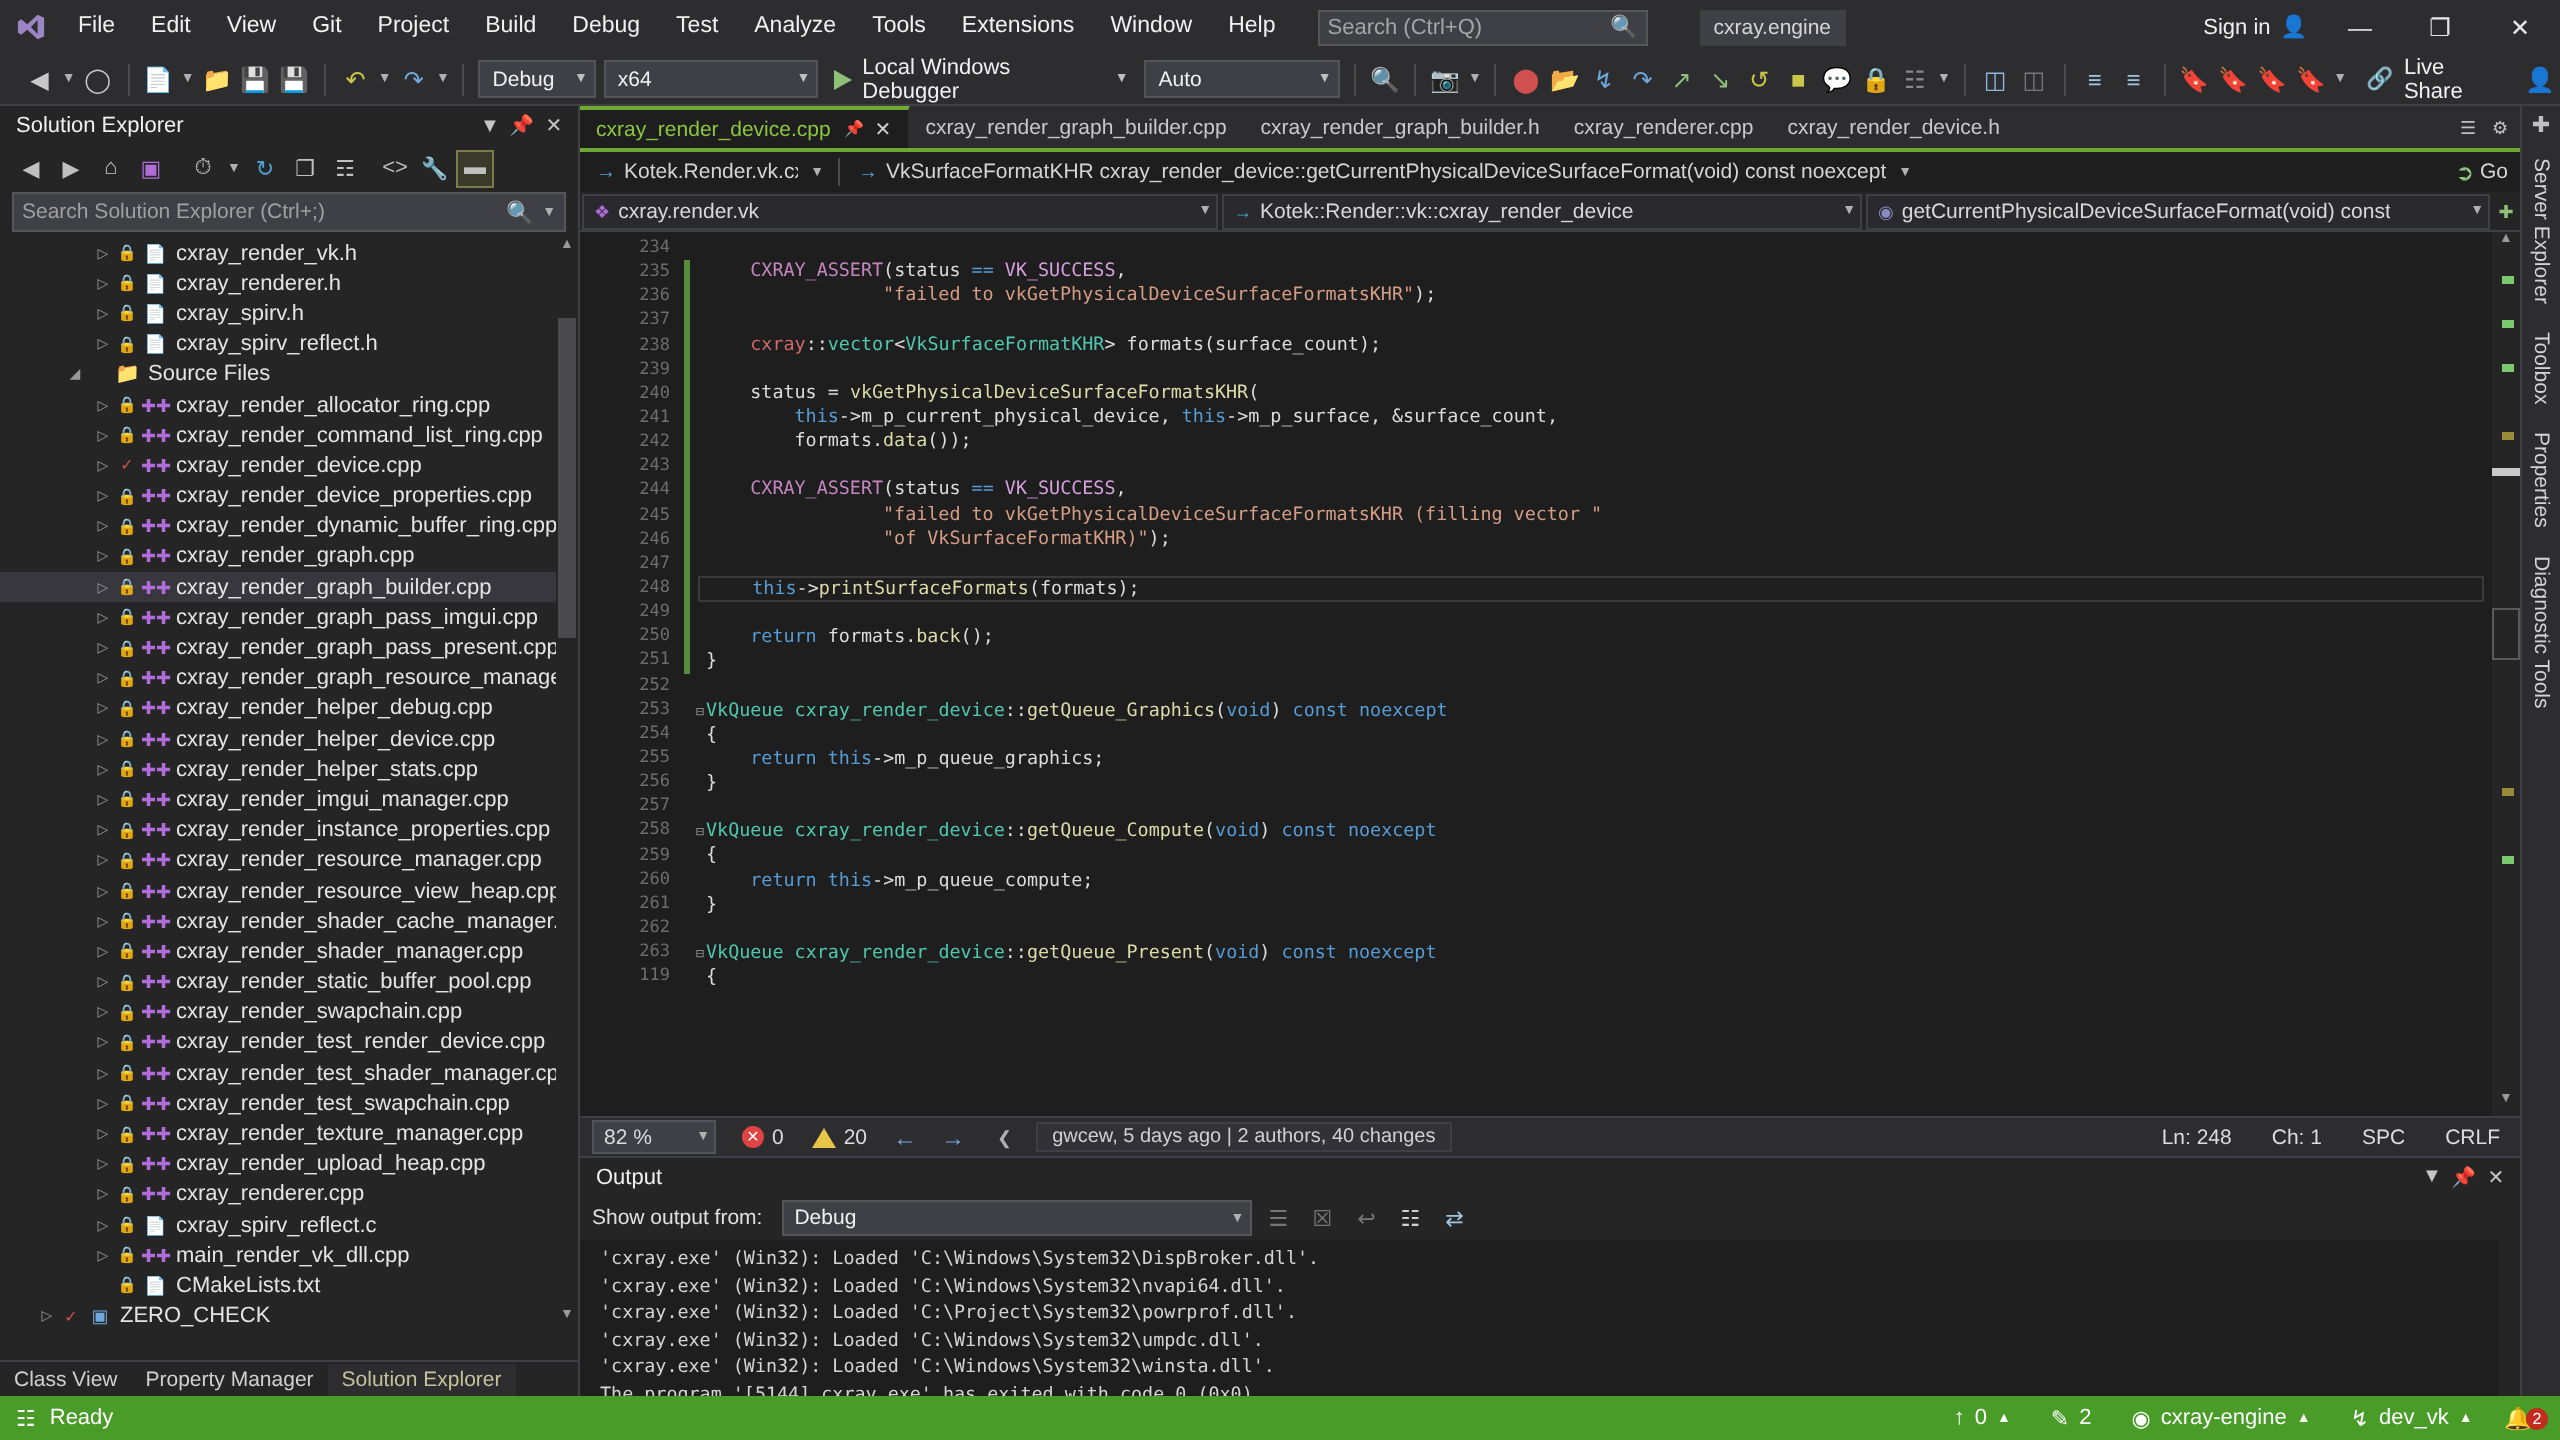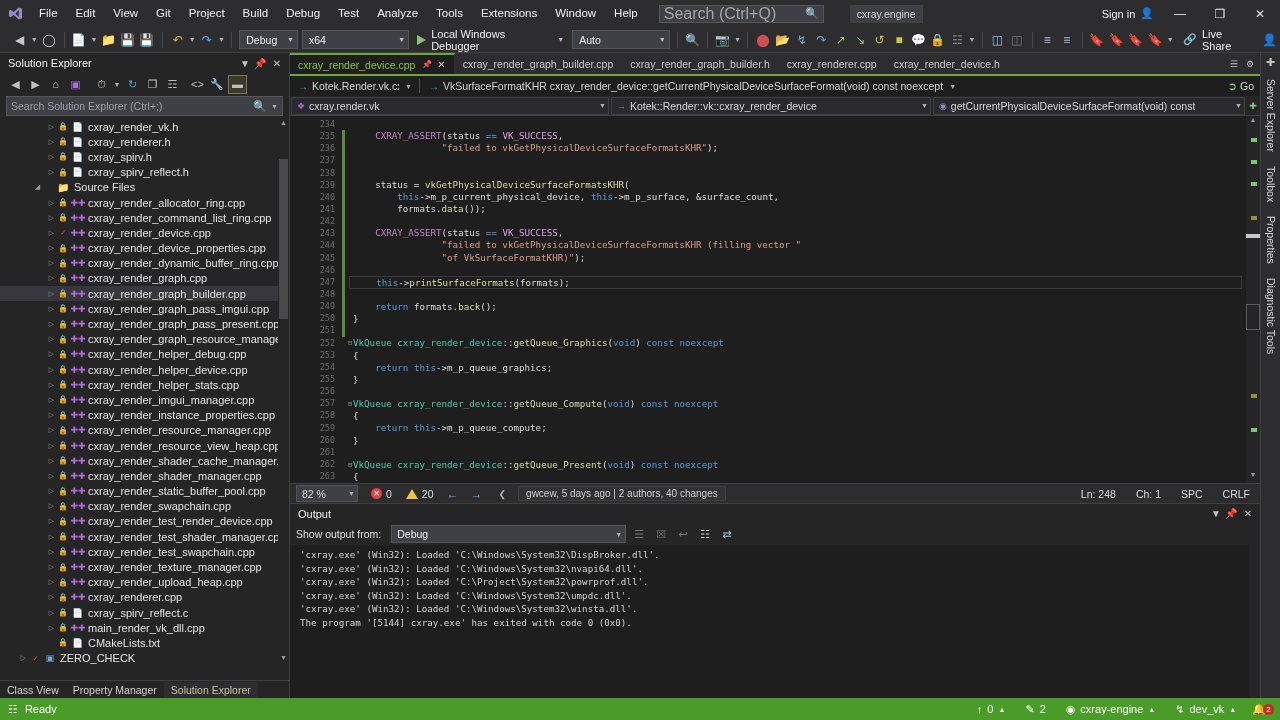--- a/index.html
+++ b/index.html
@@ -16,21 +16,21 @@
   
   .titlebar { height: 27px; background: #2d2d30; display: flex; align-items: center; flex: none; }
   .vs-logo { width: 30px; height: 27px; display: flex; align-items: center; justify-content: center; }
   .vs-logo svg { width: 15px; height: 15px; }
   .menu { display: flex; align-items: center; height: 27px; }
   .menu-item { padding: 0 9px; line-height: 27px; font-size: 11.5px; color: #f1f1f1; cursor: default; }
   .search-box {
     margin-left: 12px; width: 165px; height: 18px; background: #3f3f46;
     border: 1px solid #565659; display: flex; align-items: center; padding: 0 4px;
   }
-  .search-box .ph { flex: 1; color: #a5a5a5; font-size: 16px; }
+  .search-box .ph { flex: 1; color: #a5a5a5; font-size: 11px; }
   .search-box .mag { color: #d0d0d0; font-size: 11px; }
   .proj-chip {
     margin-left: 26px; background: #3f3f46; color: #d6d6d6;
     padding: 2px 7px; font-size: 10.5px; line-height: 14px;
   }
   .title-right { margin-left: auto; display: flex; align-items: center; height: 27px; }
   .signin { font-size: 11px; color: #f1f1f1; padding: 0 6px; display: flex; align-items: center; gap: 5px; }
   .wbtn { width: 40px; height: 27px; display: flex; align-items: center; justify-content: center; color: #e6e6e6; font-size: 12px; }
 
   
@@ -140,21 +140,21 @@
   .zoomsel .cv { font-size: 7px; color: #b0b0b0; }
   .es-item { display: flex; align-items: center; gap: 4px; padding: 0 7px; }
   .err-dot { width: 11px; height: 11px; border-radius: 50%; background: #e04343; color: #fff; font-size: 8px; display: flex; align-items: center; justify-content: center; }
   .warn-tri { width: 0; height: 0; border-left: 6px solid transparent; border-right: 6px solid transparent; border-bottom: 10px solid #e8c547; }
   .nav-arrow { color: #6fa8dc; padding: 0 6px; font-size: 12px; }
   .gitinfo { border: 1px solid #3f3f46; background: #323236; padding: 1px 7px; font-size: 10px; color: #d0d0d0; margin-left: 12px; }
   .es-right { margin-left: auto; display: flex; align-items: center; }
   .es-right span { padding: 0 10px; }
 
   
-  .output { height: 195px; background: #252526; display: flex; flex-direction: column; flex: none; border-top: 1px solid #3f3f46; }
+  .output { height: 120px; background: #252526; display: flex; flex-direction: column; flex: none; border-top: 1px solid #3f3f46; }
   .out-head { height: 19px; display: flex; align-items: center; padding: 0 4px 0 8px; }
   .out-tb { height: 22px; display: flex; align-items: center; padding-left: 6px; gap: 4px; }
   .out-tb .lab { font-size: 10.5px; color: #e0e0e0; margin-right: 6px; }
   .out-combo { width: 235px; height: 18px; background: #3f3f46; border: 1px solid #565659; display: flex; align-items: center; padding: 0 3px 0 5px; font-size: 10.5px; }
   .out-combo .v { flex: 1; }
   .out-combo .cv { font-size: 7px; color: #b0b0b0; }
   .out-tb-ico { width: 18px; height: 18px; display: flex; align-items: center; justify-content: center; font-size: 11px; color: #b8b8b8; }
   .out-body { flex: 1; background: #1e1e1e; overflow: hidden; padding: 3px 0 0 10px; position: relative; }
   .ol { font-family: "DejaVu Sans Mono", monospace; font-size: 9.2px; line-height: 13.5px; color: #d4d4d4; white-space: pre; }
   .out-scroll { position: absolute; right: 0; top: 0; width: 11px; height: 100%; background: #252526; }
@@ -677,20 +677,21 @@
             <div class="cb"></div>
             <div class="cb"></div>
             <div class="cb"></div>
             <div class="cb"></div>
           </div>
         <div class="codearea" id="code-root">
             <div class="cl"> </div>
             <div class="cl"><span class="plain">    </span><span class="mac">CXRAY_ASSERT</span><span class="plain">(status </span><span class="kw">==</span><span class="plain"> </span><span class="kw2">VK_SUCCESS</span><span class="plain">,</span></div>
             <div class="cl"><span class="plain">                </span><span class="str">"failed to vkGetPhysicalDeviceSurfaceFormatsKHR"</span><span class="plain">);</span></div>
             <div class="cl"> </div>
+            <div class="cl"><span class="plain">    </span><span class="red">cxray</span><span class="plain">::</span><span class="typ">vector</span><span class="plain">&lt;</span><span class="typ">VkSurfaceFormatKHR</span><span class="plain">&gt; formats(surface_count);</span></div>
             <div class="cl"> </div>
             <div class="cl"><span class="plain">    status </span><span class="plain">=</span><span class="plain"> </span><span class="fn">vkGetPhysicalDeviceSurfaceFormatsKHR</span><span class="plain">(</span></div>
             <div class="cl"><span class="plain">        </span><span class="kw">this</span><span class="plain">-&gt;m_p_current_physical_device, </span><span class="kw">this</span><span class="plain">-&gt;m_p_surface, &amp;surface_count,</span></div>
             <div class="cl"><span class="plain">        formats.</span><span class="fn">data</span><span class="plain">());</span></div>
             <div class="cl"> </div>
             <div class="cl"><span class="plain">    </span><span class="mac">CXRAY_ASSERT</span><span class="plain">(status </span><span class="kw">==</span><span class="plain"> </span><span class="kw2">VK_SUCCESS</span><span class="plain">,</span></div>
             <div class="cl"><span class="plain">                </span><span class="str">"failed to vkGetPhysicalDeviceSurfaceFormatsKHR (filling vector "</span></div>
             <div class="cl"><span class="plain">                </span><span class="str">"of VkSurfaceFormatKHR)"</span><span class="plain">);</span></div>
             <div class="cl"> </div>
             <div class="cl cur"><span class="plain">    </span><span class="kw">this</span><span class="plain">-&gt;</span><span class="fn">printSurfaceFormats</span><span class="plain">(formats);</span></div>

